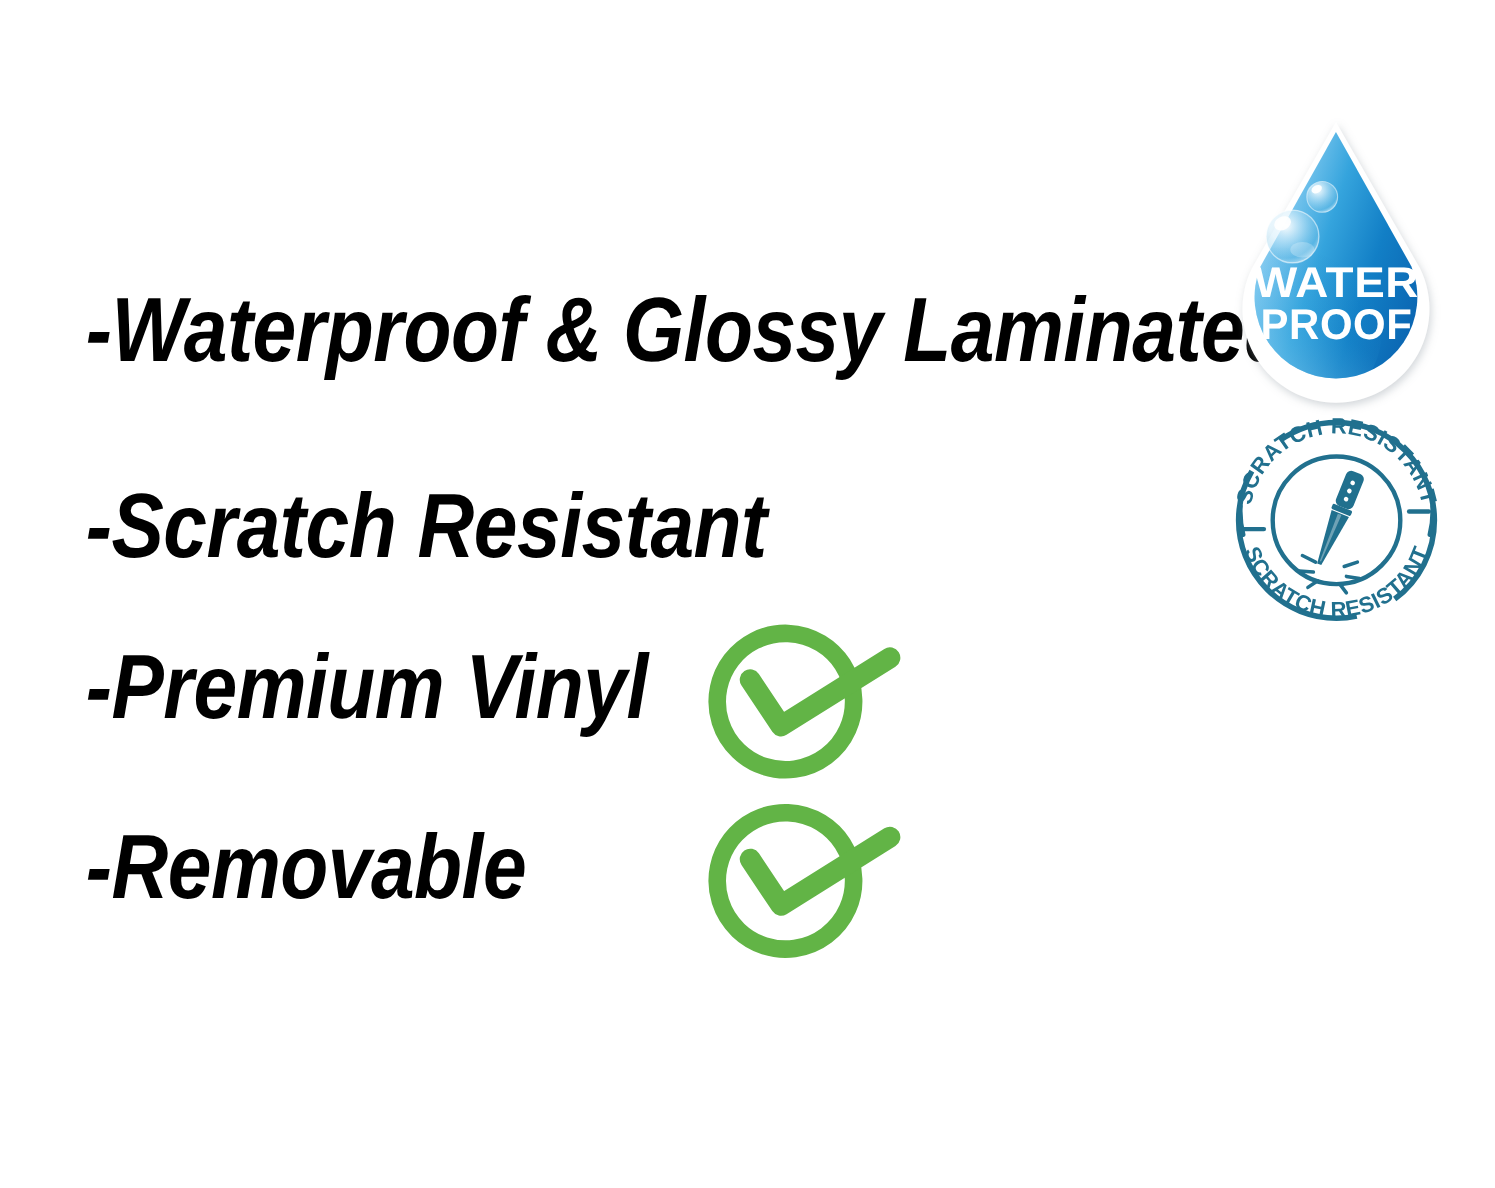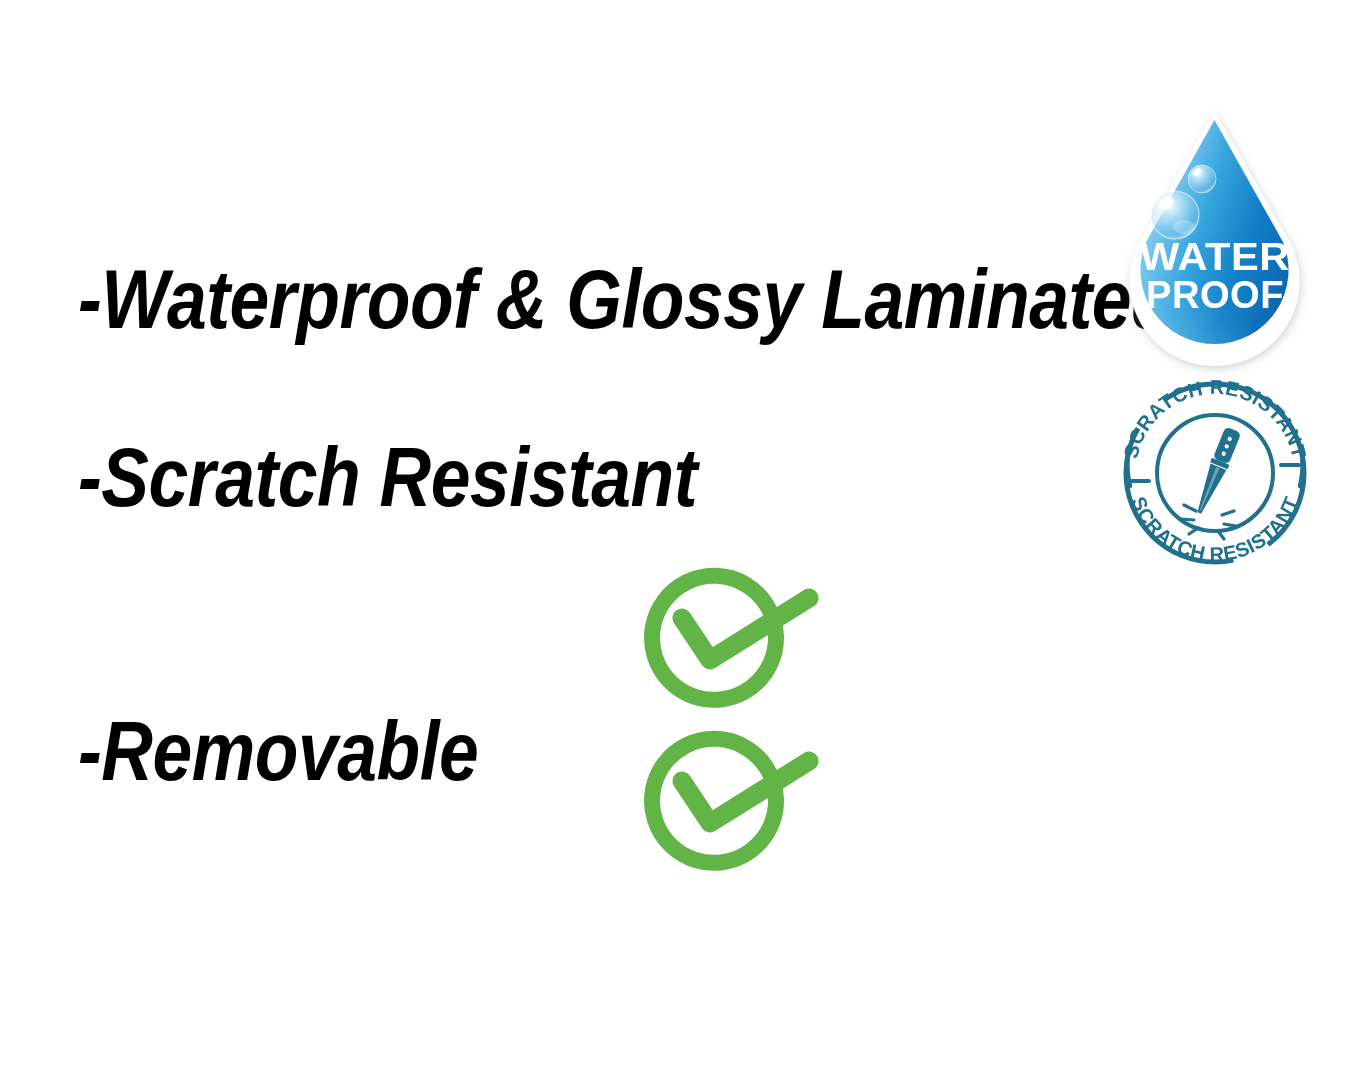--- a/index.html
+++ b/index.html
@@ -40,21 +40,21 @@
     font-style: italic;
     color: #000000;
     letter-spacing: -0.5px;
     line-height: 1;
     transform: scaleX(0.86);
     transform-origin: left center;
   }
   #row-0 { top: 258px; }
   #row-1 { top: 420px; margin-top: 16px; }
   #row-2 { top: 583px; }
-  #row-3 { top: 710px; }
+  #row-3 { top: 746px; }
 
   #row-0 .feature-label { font-size: 83px; }
   #row-1 .feature-label { font-size: 83px; }
   #row-2 .feature-label { font-size: 83px; }
   #row-3 .feature-label { font-size: 83px; }
 
   
   .badge {
     position: absolute;
   }
@@ -91,20 +91,23 @@
   <div class="feature-list">
 
     <div class="feature-row" id="row-0">
       <span class="feature-label">-Waterproof &amp; Glossy Laminated</span>
     </div>
 
     <div class="feature-row" id="row-1">
       <span class="feature-label">-Scratch Resistant</span>
     </div>
 
+    <div class="feature-row" id="row-2">
+      <span class="feature-label">-Premium Vinyl</span>
+    </div>
 
     <div class="feature-row" id="row-3">
       <span class="feature-label">-Removable</span>
     </div>
 
   </div>
 
   <div class="badge" id="waterproof-badge">
     <svg viewBox="0 0 205 253" width="205" height="253">
       <defs>

